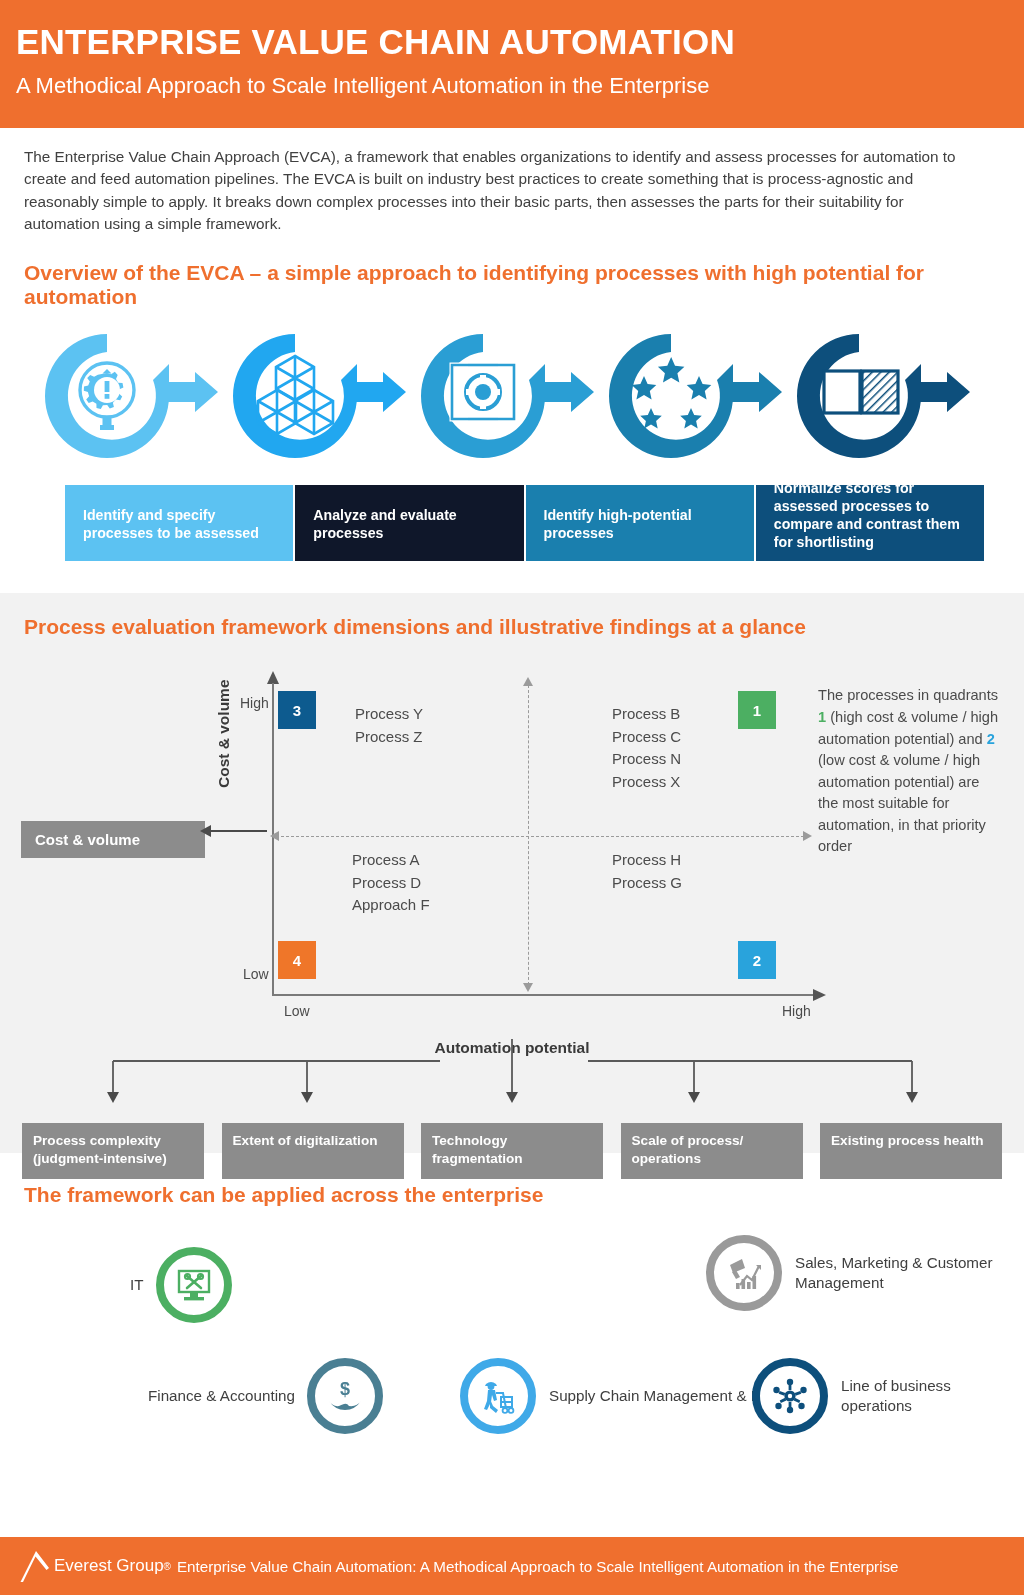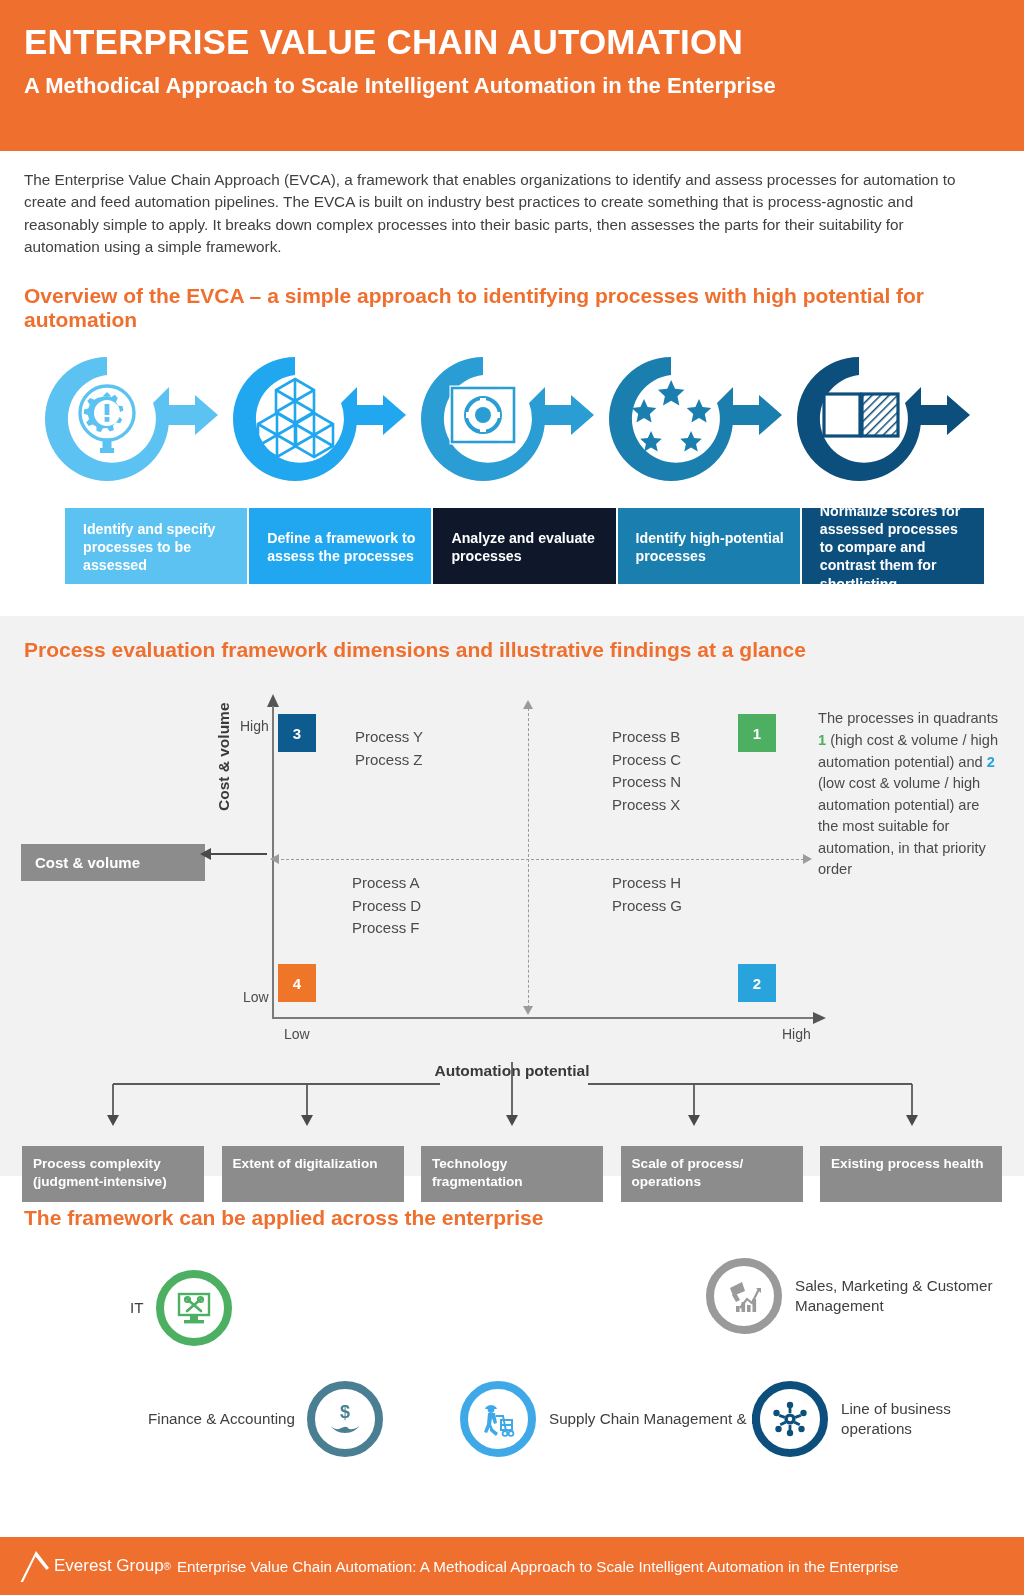--- a/index.html
+++ b/index.html
@@ -8,34 +8,34 @@
     font-family: "Liberation Sans", sans-serif;
     background: #ffffff;
     color: #3f3f3f;
     position: relative;
     overflow: hidden;
   }
 
   
   .header {
     background: #ef6f2e;
-    padding: 22px 22px 26px 24px;
-    height: 151px;
+    padding: 22px 22px 26px 16px;
+    height: 128px;
   }
   .header h1 {
     color: #ffffff;
     font-size: 35px;
     font-weight: bold;
     letter-spacing: .2px;
     line-height: 1.12;
   }
   .header h2 {
     color: #ffffff;
     font-size: 22px;
-    font-weight: bold;
+    font-weight: normal;
     margin-top: 12px;
     line-height: 1.15;
   }
 
   
   .intro {
     padding: 18px 24px 0 24px;
     font-size: 15.3px;
     line-height: 1.46;
     color: #404040;
@@ -70,21 +70,21 @@
     flex: 1;
     padding: 12px 12px 10px 18px;
     color: #fff;
     font-weight: bold;
     font-size: 14.2px;
     line-height: 1.28;
     display: flex;
     align-items: center;
     border-right: 2px solid #ffffff;
   }
-  .step-box:last-child { border-right: none; }
+  .step-box:last-child { border-right: none; align-items: flex-end; }
   .step-box.sb-center { align-items: center; }
 
   
   .panel {
     background: #f2f2f2;
     margin-top: 32px;
     padding: 22px 0 30px 0;
     position: relative;
     height: 560px;
   }
@@ -348,23 +348,20 @@
       </svg>
     </div>
 
   </div>
 </div>
 
 <div class="step-boxes">
   <div class="step-box" style="background: rgb(92, 194, 242);">
       <span>Identify and specify processes to be assessed</span>
     </div>
-  <div class="step-box" style="background: rgb(33, 167, 240);">
-      <span>Define a framework to assess the processes</span>
-    </div>
   <div class="step-box sb-center" style="background: #0f172a;">
       <span>Analyze and evaluate processes</span>
     </div>
   <div class="step-box sb-center" style="background: rgb(26, 127, 174);">
       <span>Identify high-potential processes</span>
     </div>
   <div class="step-box" style="background: rgb(13, 79, 124);">
       <span>Normalize scores for assessed processes to compare and contrast them for shortlisting</span>
     </div>
 </div>
@@ -408,21 +405,21 @@
     </div>
     <div class="proc-list pl-tr">
       <div>Process B</div>
       <div>Process C</div>
       <div>Process N</div>
       <div>Process X</div>
     </div>
     <div class="proc-list pl-bl">
       <div>Process A</div>
       <div>Process D</div>
-      <div>Process F</div>
+      <div>Approach F</div>
     </div>
     <div class="proc-list pl-br">
       <div>Process H</div>
       <div>Process G</div>
     </div>
 
     <div class="side-note"><span>The processes in quadrants </span><b class="g">1</b><span> (high cost &amp; volume / high automation potential) and </span><b class="b">2</b><span> (low cost &amp; volume / high automation potential) are the most suitable for automation, in that priority order</span></div>
 
     <div class="xtitle">Automation potential</div>
 

